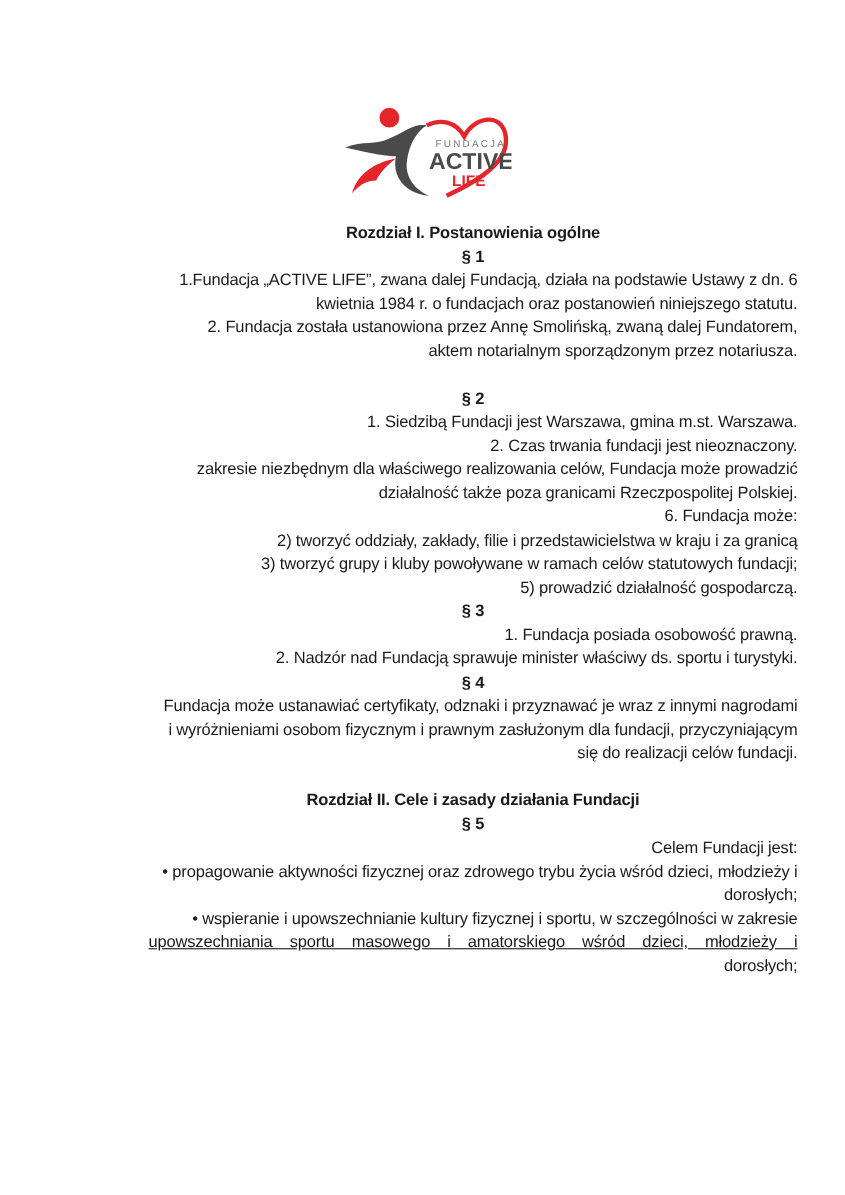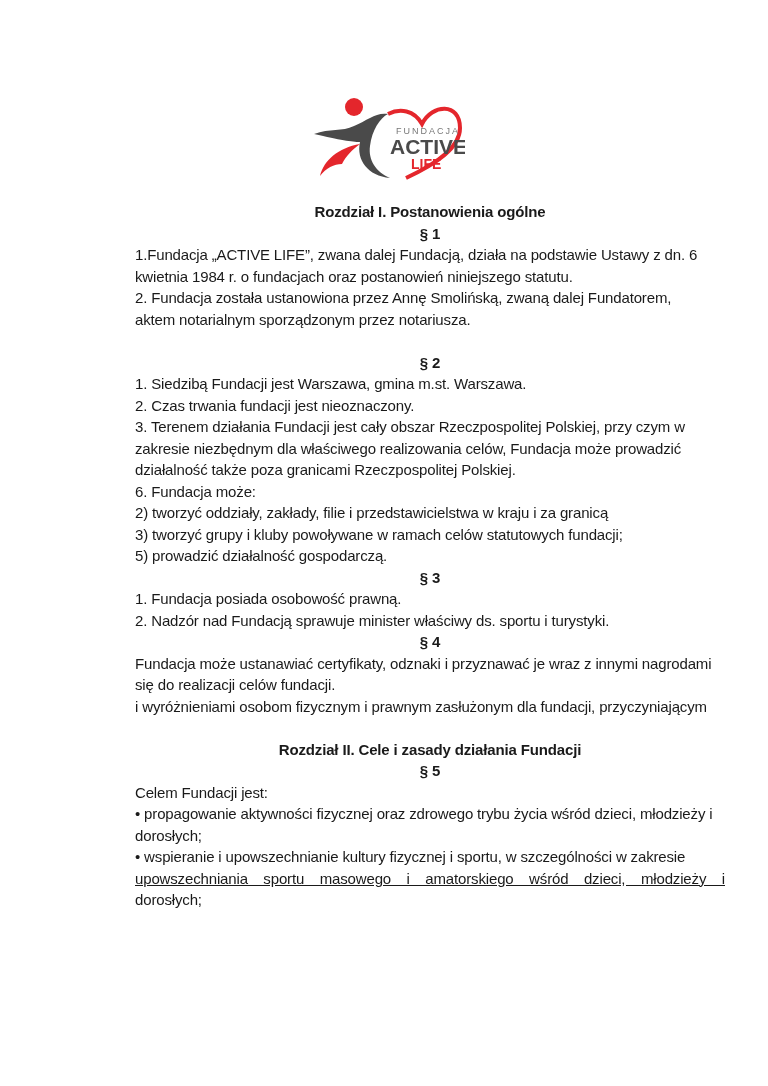--- a/index.html
+++ b/index.html
@@ -2,21 +2,21 @@
 <html><head>
 <meta charset="utf-8">
 <style>
   html, body { margin: 0; padding: 0; background: #ffffff; }
   body { width: 768px; height: 1086px; position: relative; overflow: hidden;
          font-family: "Liberation Sans", sans-serif; color: #1a1a1a; }
   .logo { position: absolute; left: 310px; top: 90px; width: 155px; height: 90px; }
   .page { position: absolute; left: 90px; top: 201px; width: 590px;
           font-size: 15px; line-height: 21.5px; letter-spacing: -0.15px; margin-left: 45px; }
   .center { text-align: center; font-weight: bold; }
-  .line { white-space: nowrap; }
+  .line { white-space: nowrap; text-align: right; }
   .gap { height: 21.5px; }
   .justify { text-align: justify; text-align-last: justify; white-space: normal; text-decoration: underline; }
 </style>
 </head>
 <body>
 
 <div class="logo">
   <svg width="155" height="90" viewBox="0 0 155 90">
 
     <circle cx="44" cy="17" r="9" fill="#e4262c"></circle>
@@ -37,36 +37,35 @@
   <div class="center">§ 1</div>
   <div class="line">1.Fundacja „ACTIVE LIFE”, zwana dalej Fundacją, działa na podstawie Ustawy z dn. 6</div>
   <div class="line">kwietnia 1984 r. o fundacjach oraz postanowień niniejszego statutu.</div>
   <div class="line">2. Fundacja została ustanowiona przez Annę Smolińską, zwaną dalej Fundatorem,</div>
   <div class="line">aktem notarialnym sporządzonym  przez notariusza.</div>
   <div class="gap"></div>
 
   <div class="center">§ 2</div>
   <div class="line">1. Siedzibą Fundacji jest Warszawa, gmina m.st. Warszawa.</div>
   <div class="line">2. Czas trwania fundacji jest nieoznaczony.</div>
-  <div class="line">3. Terenem działania Fundacji jest cały obszar Rzeczpospolitej Polskiej, przy czym w</div>
   <div class="line">zakresie niezbędnym dla właściwego realizowania celów, Fundacja może prowadzić</div>
   <div class="line">działalność także poza granicami Rzeczpospolitej Polskiej.</div>
   <div class="line">6. Fundacja może:</div>
   <div class="line">2) tworzyć oddziały, zakłady, filie i przedstawicielstwa w kraju i za granicą</div>
   <div class="line">3) tworzyć grupy i kluby powoływane w ramach celów statutowych fundacji;</div>
   <div class="line">5) prowadzić działalność gospodarczą.</div>
 
   <div class="center">§ 3</div>
   <div class="line">1. Fundacja posiada osobowość prawną.</div>
   <div class="line">2. Nadzór nad Fundacją sprawuje minister właściwy ds. sportu i turystyki.</div>
 
   <div class="center">§ 4</div>
   <div class="line">Fundacja może ustanawiać certyfikaty, odznaki i przyznawać je wraz z innymi nagrodami</div>
+  <div class="line">i wyróżnieniami osobom fizycznym i prawnym zasłużonym dla fundacji, przyczyniającym</div>
   <div class="line">się do realizacji celów fundacji.</div>
-  <div class="line">i wyróżnieniami osobom fizycznym i prawnym zasłużonym dla fundacji, przyczyniającym</div>
   <div class="gap"></div>
 
   <div class="center">Rozdział II. Cele i zasady działania Fundacji</div>
   <div class="center">§ 5</div>
   <div class="line">Celem Fundacji jest:</div>
   <div class="line">• propagowanie aktywności fizycznej oraz zdrowego trybu życia wśród dzieci, młodzieży i</div>
   <div class="line">dorosłych;</div>
   <div class="line">• wspieranie i upowszechnianie kultury fizycznej i sportu, w szczególności w zakresie</div>
   <div class="line justify">upowszechniania sportu masowego i amatorskiego wśród dzieci, młodzieży i</div>
   <div class="line">dorosłych;</div>

